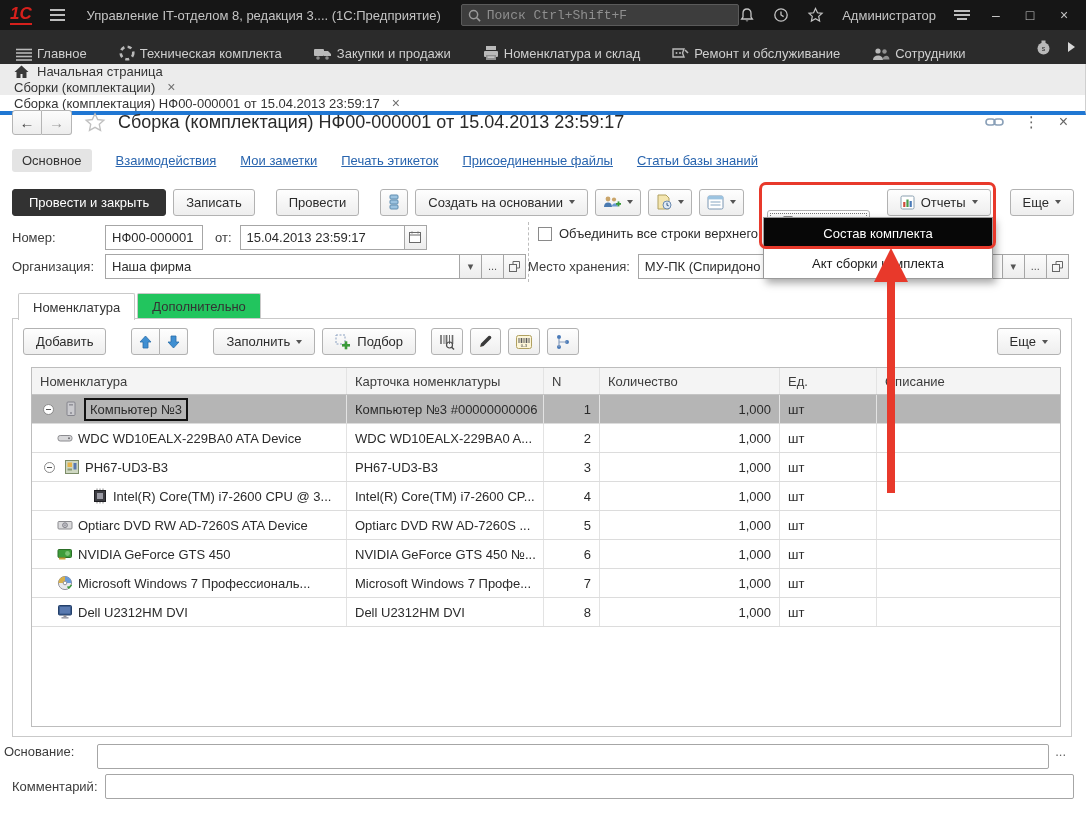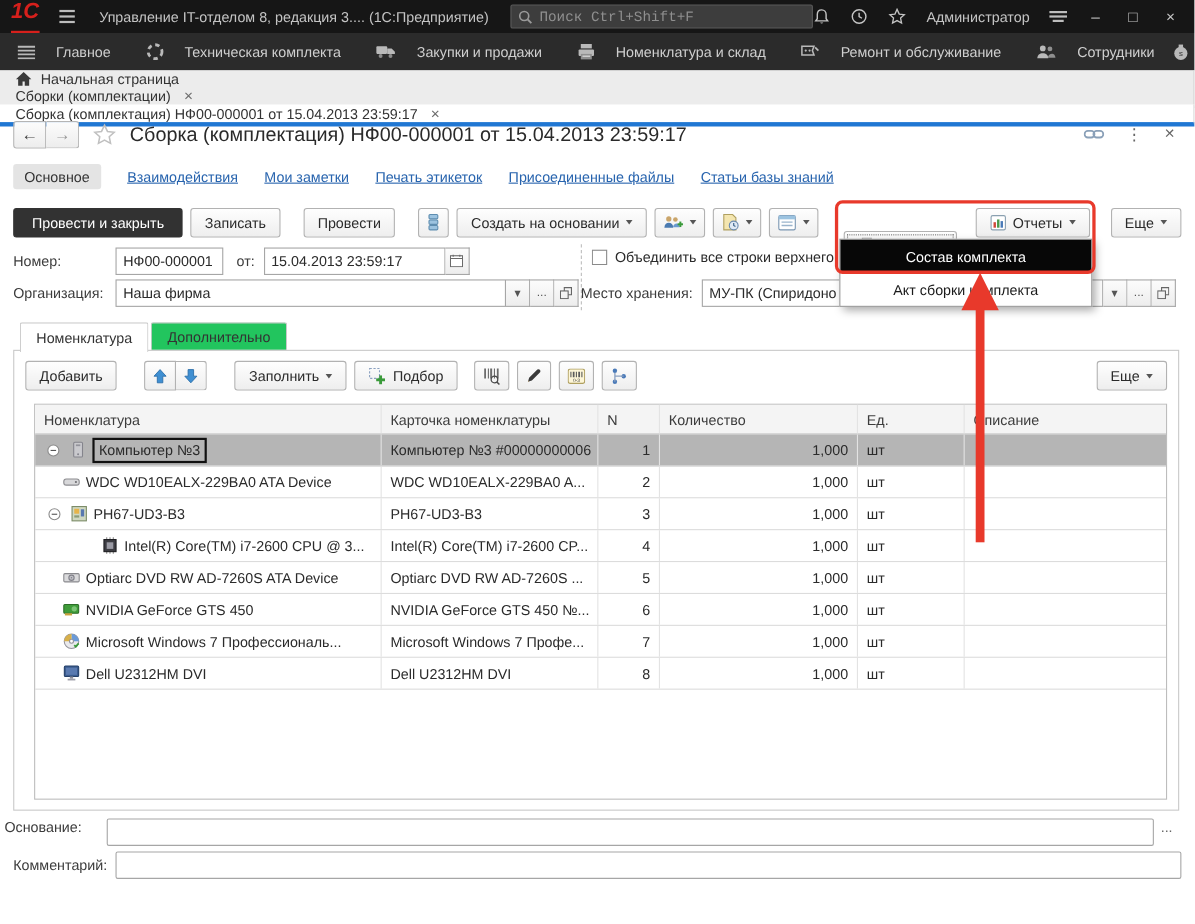--- a/index.html
+++ b/index.html
@@ -2,35 +2,35 @@
 <html><head>
 <meta charset="utf-8">
 <style>
   * { margin:0; padding:0; box-sizing:border-box; }
   html,body { width:1086px; height:840px; overflow:hidden; }
   body { font-family:"Liberation Sans", sans-serif; font-size:13px; background:#fff; color:#2b2b2b; }
   #app { position:relative; width:1086px; height:840px; background:#fff; }
 
   
   .titlebar { position:absolute; left:0; top:0; width:1086px; height:30px; background:#161616; display:flex; align-items:center; color:#c9c9c9; }
-  .onec-logo { margin-left:10px; font-weight:bold; font-style:italic; font-size:20px; color:#d6201c; border-bottom:2px solid #d6201c; line-height:1; padding-bottom:8px; }
+  .onec-logo { margin-left:10px; font-weight:bold; font-style:italic; font-size:17px; color:#d6201c; border-bottom:2px solid #d6201c; line-height:1; padding-bottom:1px; }
   .tb-burger { margin-left:18px; width:16px; display:flex; flex-direction:column; gap:3px; }
   .tb-burger i { height:2px; background:#bdbdbd; display:block; }
   .tb-title { margin-left:22px; font-size:13px; color:#c4c4c4; white-space:nowrap; }
   .tb-search { margin-left:20px; width:300px; height:22px; background:#3d3d3d; border:1px solid #5a5a5a; border-radius:2px; display:flex; align-items:center; padding:0 6px; color:#8f8f8f; gap:6px;font-family:Liberation Mono, monospace; }
   .tb-right { margin-left:auto; display:flex; align-items:center; gap:18px; padding-right:14px; }
   .tb-user { color:#c4c4c4; }
   .win-glyph { color:#c4c4c4; font-size:14px; width:16px; text-align:center; }
   .tb-usermenu { display:flex; flex-direction:column; gap:2px; align-items:center; }
   .tb-usermenu i { width:16px; height:2px; background:#bdbdbd; }
   .tb-usermenu .half { width:10px; }
 
   
   .menubar { position:absolute; left:0; top:30px; width:1086px; height:34px; background:#2b2b2b; display:flex; align-items:center; color:#cfcfcf; }
-  .mb-item { display:flex; align-items:center; gap:19px; padding:3px 16px; height:100%; cursor:default; white-space:nowrap; }
+  .mb-item { display:flex; align-items:flex-end; gap:5px; padding:3px 16px; height:100%; cursor:default; white-space:nowrap; }
   .mb-item svg { flex:0 0 auto; }
   .mb-end { margin-left:auto; display:flex; align-items:center; gap:16px; padding-right:10px; }
 
   
   .tabbar { position:absolute; left:0; top:64px; width:1086px; height:34px; background:#ececec; border-bottom:1px solid #d7d7d7; display:flex;flex-direction:column; }
   .tab { display:flex; align-items:center; gap:8px; padding:0 14px; border-right:1px solid #cfcfcf; color:#333; white-space:nowrap; }
   .tab .x { color:#6e6e6e; font-size:14px; margin-left:4px; }
   .tab.active { background:#fff; border-bottom:4px solid #2077d3; }
 
   

